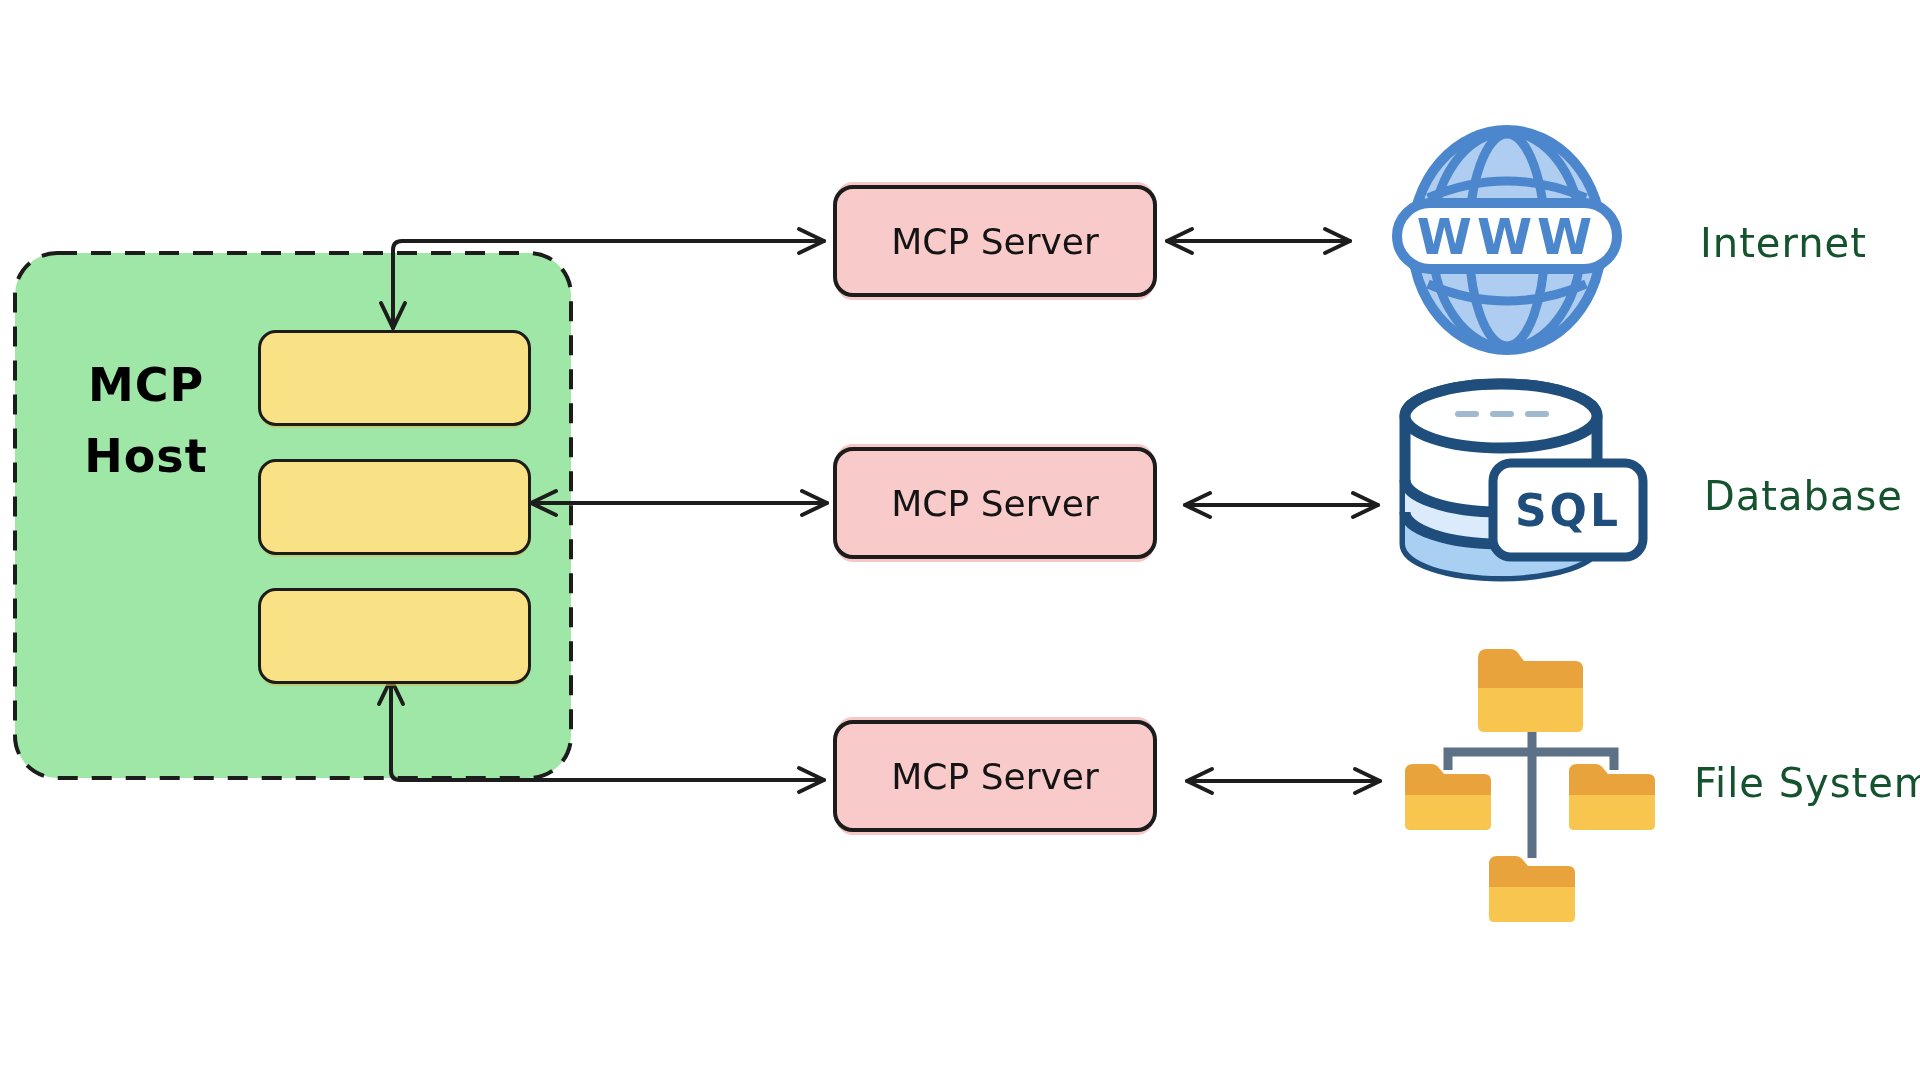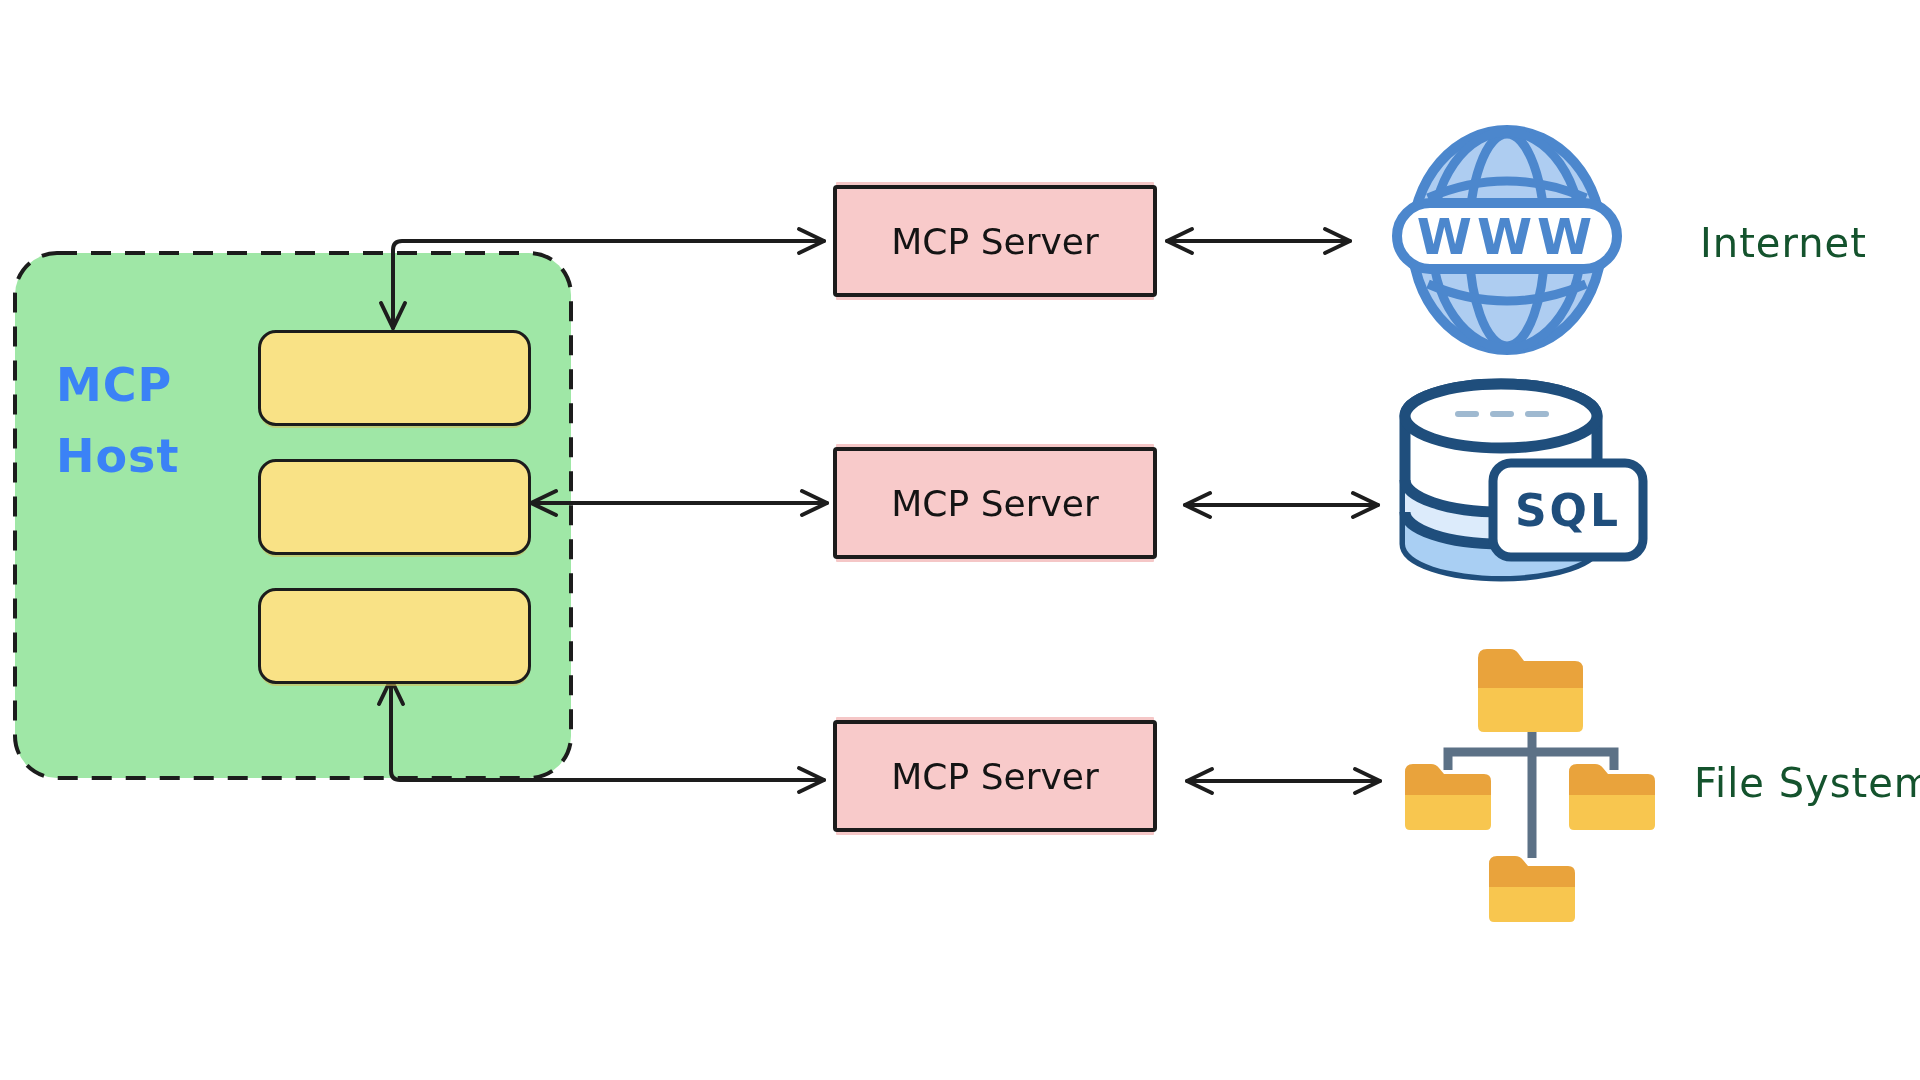--- a/index.html
+++ b/index.html
@@ -11,43 +11,43 @@
     overflow: hidden;
     font-family: "DejaVu Sans", "Liberation Sans", sans-serif;
     color: #1a1a1a;
   }
   .layer { position: absolute; left: 0; top: 0; }
 
   .host-label {
     position: absolute;
     left: 56px; top: 350px; width: 180px;
     font-size: 46px; font-weight: bold;
-    line-height: 1.55; 
-    color: #3b82f6;
+    line-height: 1.55; text-align: center;
+    color: #000000;
     letter-spacing: 1px;
   }
 
   .client-slot {
     position: absolute;
     left: 258px; width: 267px; height: 90px;
     background: #F9E286;
     border: 3px solid #1c1c1c;
     border-radius: 18px;
     box-shadow: 0 4px 0 -2px rgba(214,186,84,0.55);
   }
   .client-1 { top: 330px; }
   .client-2 { top: 459px; }
   .client-3 { top: 588px; }
 
   .server-box {
     position: absolute;
     left: 833px; width: 324px; height: 112px;
     background: #F8CACA;
     border: 4px solid #1c1c1c;
-    border-radius: 4px;
+    border-radius: 20px;
     display: flex; align-items: center; justify-content: center;
     font-size: 36px; font-weight: 500;
     color: #141414;
     box-shadow: 0 6px 0 -3px rgba(243,185,185,0.8), 0 -6px 0 -3px rgba(243,185,185,0.8);
     box-sizing: border-box;
   }
   .server-1 { top: 185px; }
   .server-2 { top: 447px; }
   .server-3 { top: 720px; }
 
@@ -169,15 +169,16 @@
 
   <div class="client-slot client-1"></div>
   <div class="client-slot client-2"></div>
   <div class="client-slot client-3"></div>
 
   <div class="server-box server-1">MCP Server</div>
   <div class="server-box server-2">MCP Server</div>
   <div class="server-box server-3">MCP Server</div>
 
   <div class="resource-label label-internet">Internet</div>
+  <div class="resource-label label-database">Database</div>
   <div class="resource-label label-filesystem">File System</div>
 
 </div>
 
 </body></html>

